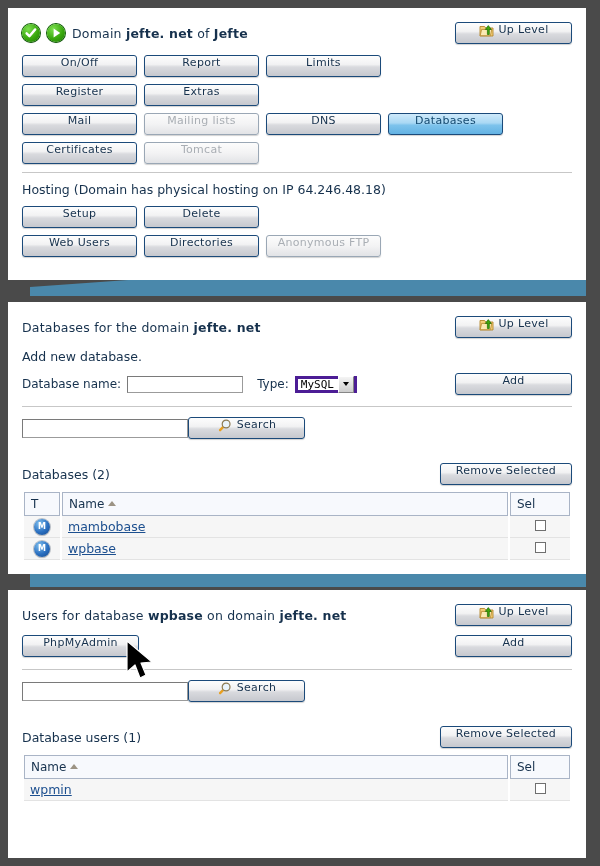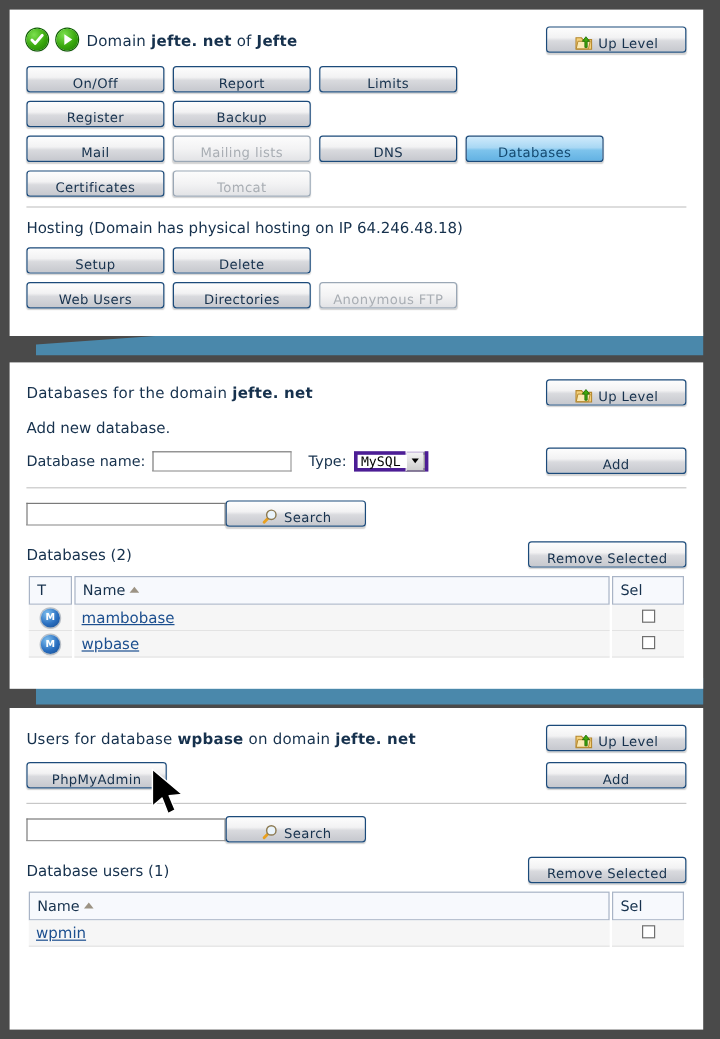--- a/index.html
+++ b/index.html
@@ -37,21 +37,21 @@
   .hdr-title b{font-weight:bold;}
 
   
   .gicon{width:18px;height:18px;border-radius:50%;position:relative;display:inline-block;
     background:radial-gradient(circle at 35% 28%, #7ce04e 0%, #39a80d 55%, #1d7a05 100%);
     box-shadow:0 0 0 1px #0d5c03, 0 1px 1px rgba(0,0,0,.35);}
   .gicon .glyph{position:absolute;left:0;top:0;width:18px;height:18px;}
 
   
   .btn{
-    display:inline-flex;align-items:flex-end;justify-content:center;
+    display:inline-flex;align-items:flex-start;justify-content:center;
     height:22px;box-sizing:border-box;
     border:1px solid #1b4a7a;
     border-radius:3px;
     background:linear-gradient(to bottom,#fdfdfd 0%,#f2f2f3 42%,#d9dade 55%,#c6c8ce 100%);
     color:#16314d;font-size:11px;
     font-family:"DejaVu Sans","Liberation Sans",sans-serif;
     letter-spacing:.3px;
     box-shadow:0 1px 1px rgba(0,0,0,.18);
     cursor:pointer;white-space:nowrap;
     padding:0 6px;
@@ -97,21 +97,21 @@
     display:inline-flex;align-items:center;justify-content:center;
   }
   .caret-dn{width:0;height:0;border-left:3px solid transparent;border-right:3px solid transparent;border-top:4px solid #000;}
 
   
   .searchrow{display:flex;align-items:center;gap:0;margin-top:10px;}
   .searchrow .tinput{width:166px;height:19px;}
   .btn-search{width:117px;height:22px;justify-content:center;}
 
   
-  .listhead{display:flex;align-items:center;justify-content:space-between;margin-top:12px;}
+  .listhead{display:flex;align-items:center;justify-content:space-between;margin-top:24px;}
   .listtitle{font-size:12.5px;color:#16314d;}
   .btn-remove{width:132px;}
 
   
   table.tbl{border-collapse:separate;border-spacing:2px 0;width:100%;margin-top:7px;}
   table.tbl th{
     background:#f7f9fd;border:1px solid #a9b4c6;
     font-weight:normal;font-size:12px;color:#16314d;
     height:22px;text-align:left;padding:0 6px;
   }
@@ -179,21 +179,21 @@
       </div>
 
       <div class="btn-grid">
         <div class="btn-row">
           <div class="btn">On/Off</div>
           <div class="btn">Report</div>
           <div class="btn">Limits</div>
         </div>
         <div class="btn-row">
           <div class="btn">Register</div>
-          <div class="btn">Backup</div>
+          <div class="btn">Extras</div>
         </div>
         <div class="btn-row">
           <div class="btn">Mail</div>
           <div class="btn disabled">Mailing lists</div>
           <div class="btn">DNS</div>
           <div class="btn active">Databases</div>
         </div>
         <div class="btn-row">
           <div class="btn">Certificates</div>
           <div class="btn disabled">Tomcat</div>

